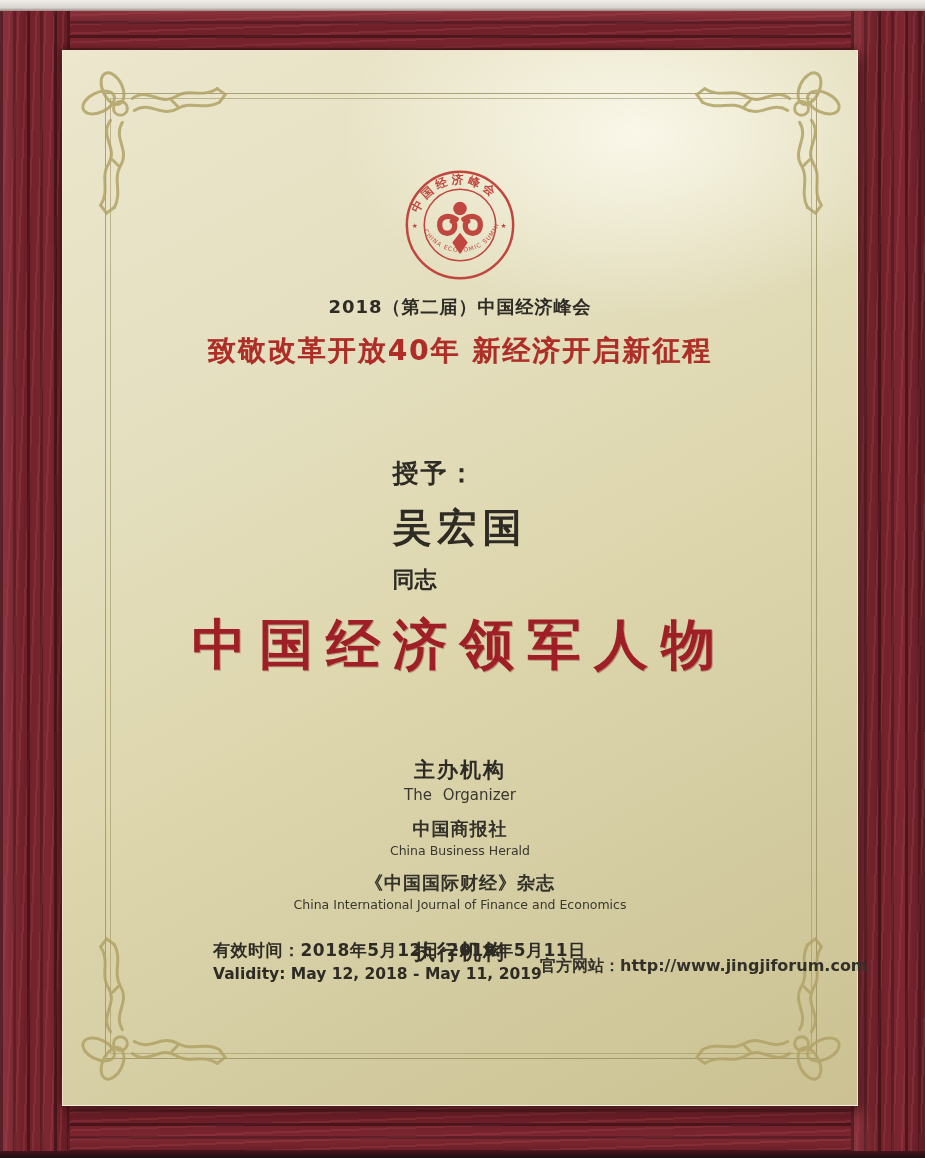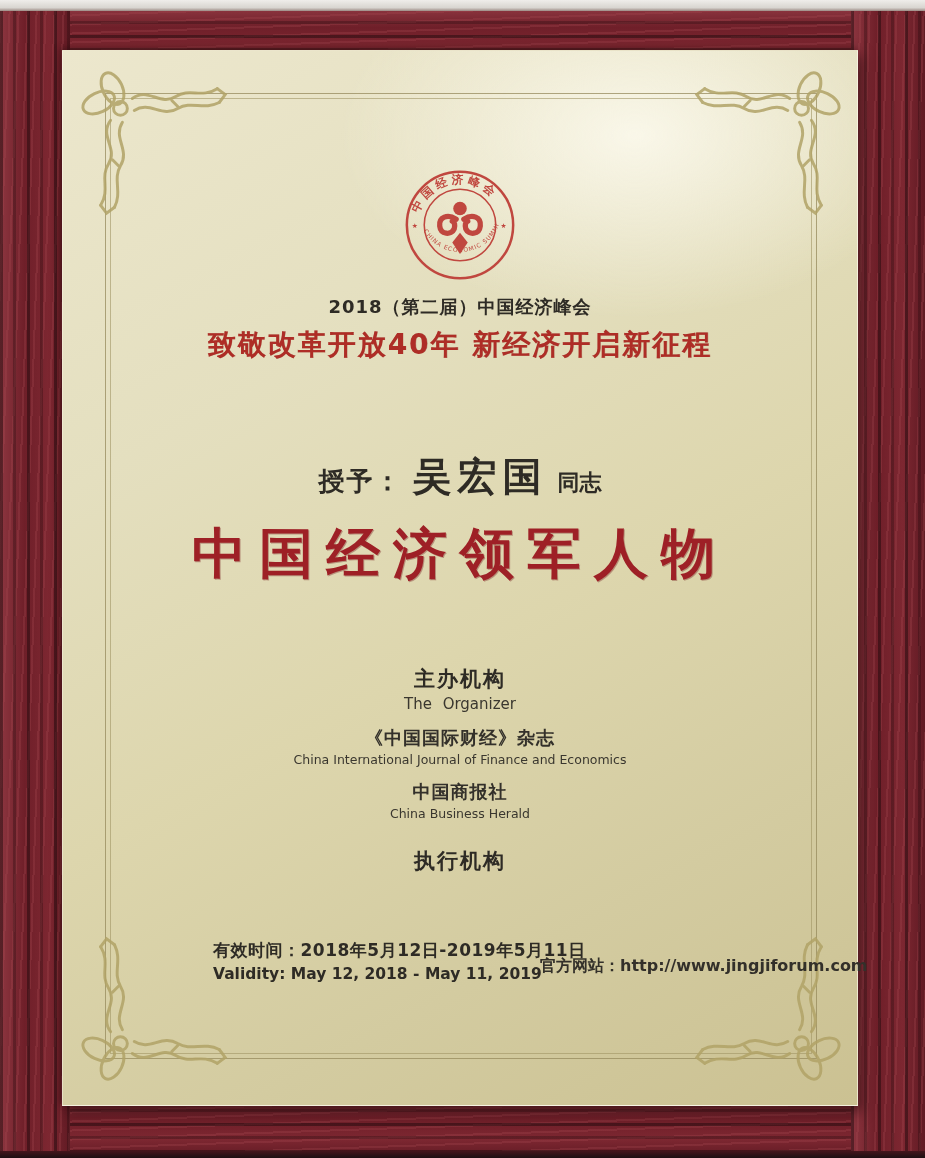--- a/index.html
+++ b/index.html
@@ -52,24 +52,24 @@
   .corner-tr { right:8px;  top:10px;  transform:scaleX(-1); }
   .corner-bl { left:10px;  bottom:14px; transform:scaleY(-1); }
   .corner-br { right:8px;  bottom:14px; transform:scale(-1,-1); }
 
   
   .content { position:absolute; inset:0; display:flex; flex-direction:column; align-items:center; text-align:center; }
 
   .seal { margin-top:116px; width:116px; height:116px; }
 
   .summit-title { margin-top:12px; font-size:18px; font-weight:bold; color:#2e2b25; letter-spacing:1px; }
-  .summit-slogan { margin-top:7px; font-size:28px; font-weight:bold; color:#ae2d26;
+  .summit-slogan { margin-top:13px; font-size:28px; font-weight:bold; color:#ae2d26;
     letter-spacing:2px; text-shadow:0.4px 0.4px 0 rgba(120,20,16,0.4); }
 
-  .award-line { margin-top:86px; color:#2e2b25; display:flex; align-items:baseline; gap:10px; }
+  .award-line { margin-top:86px; color:#2e2b25; display:flex; align-items:baseline; gap:10px;flex-direction:column; }
   .award-prefix { font-size:26px; font-weight:bold; letter-spacing:2px; }
   .award-recipient { font-size:39px; font-weight:bold; letter-spacing:6px; }
   .award-suffix { font-size:22px; font-weight:bold; }
 
   .honor-title { margin-top:14px; font-family:"DejaVu Serif","Liberation Serif",serif;
     font-size:54px; font-weight:bold; color:#9e2026; letter-spacing:13px;
     text-shadow:1px 1px 0 rgba(110,15,20,0.35); white-space:nowrap; }
 
   .sec-heading-cn { font-size:21px; font-weight:bold; color:#2e2b25; letter-spacing:2px; }
   .sec-heading-en { margin-top:2px; font-size:15px; color:#3a372f; word-spacing:6px; }
@@ -197,26 +197,26 @@
       <span class="award-recipient">吴宏国</span>
       <span class="award-suffix">同志</span>
     </div>
 
     <div class="honor-title">中国经济领军人物</div>
 
     <div class="organizer-block">
       <div class="sec-heading-cn">主办机构</div>
       <div class="sec-heading-en">The Organizer</div>
       <div class="entry">
+        <div class="entry-cn">中国商报社</div>
+        <div class="entry-en">China Business Herald</div>
+      </div>
+      <div class="entry">
         <div class="entry-cn">《中国国际财经》杂志</div>
         <div class="entry-en">China International Journal of Finance and Economics</div>
-      </div>
-      <div class="entry">
-        <div class="entry-cn">中国商报社</div>
-        <div class="entry-en">China Business Herald</div>
       </div>
     </div>
 
     <div class="executive-block">
       <div class="sec-heading-cn">执行机构</div>
     </div>
 
   </div>
 
   <div class="validity">

